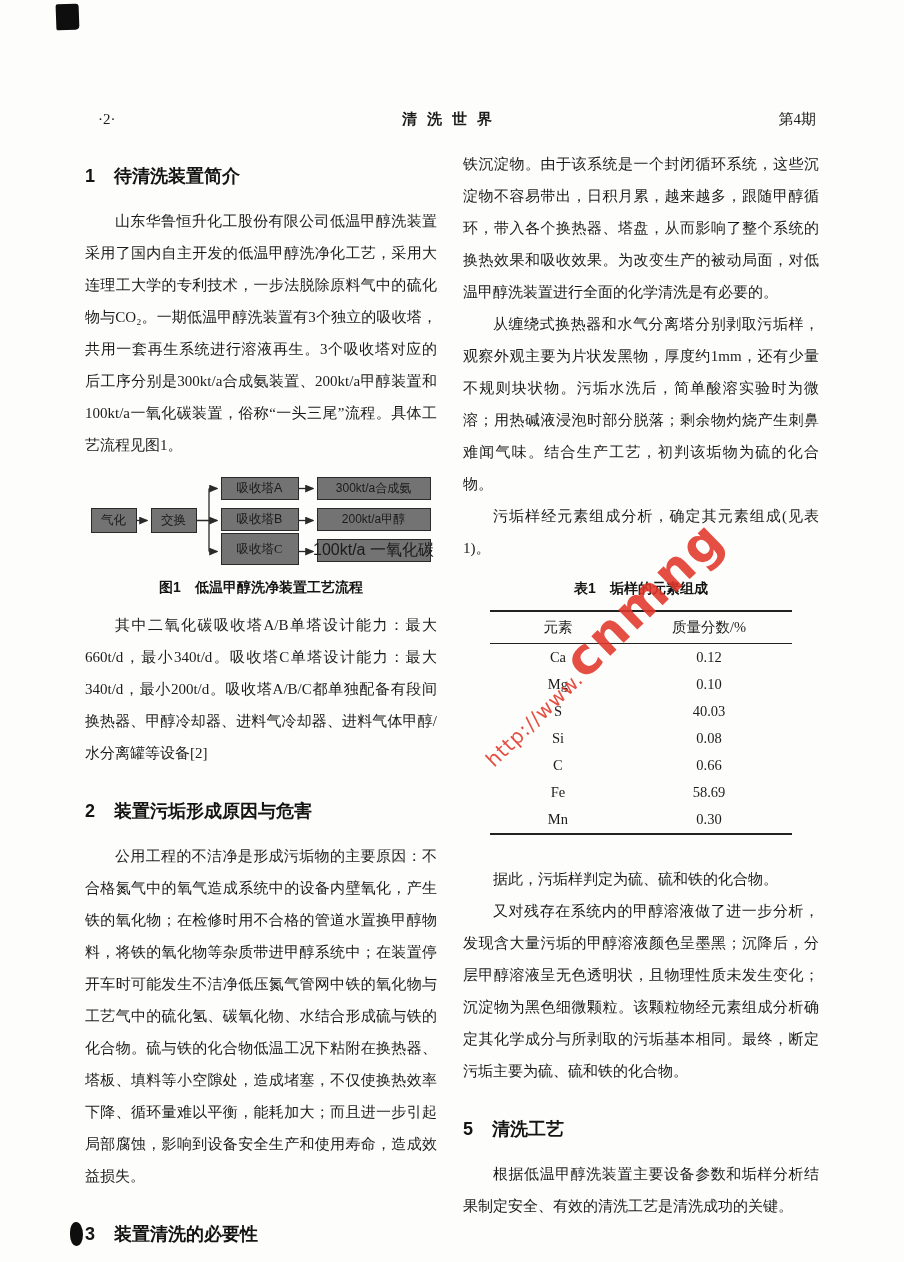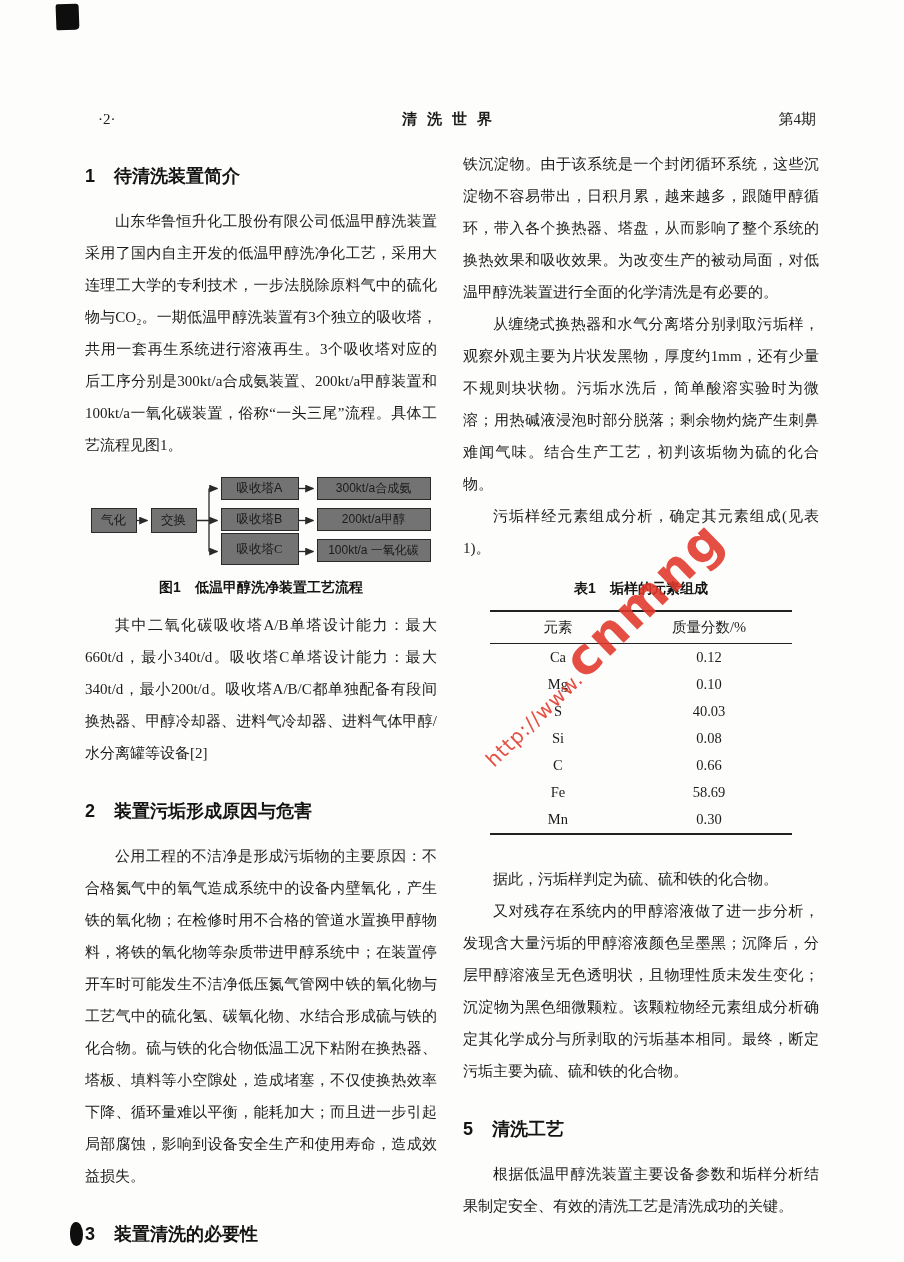--- a/index.html
+++ b/index.html
@@ -62,21 +62,21 @@
     display:flex; align-items:center; justify-content:center;
     font-size:12.5px; color:#1b1b1b; white-space:nowrap;
   }
   .b-gas { left:2px;   top:31px; width:46px;  height:25px; }
   .b-ex  { left:62px;  top:31px; width:46px;  height:25px; }
   .b-t0  { left:132px; top:0;    width:78px;  height:23px; }
   .b-t1  { left:132px; top:31px; width:78px;  height:23px; }
   .b-t2  { left:132px; top:56px; width:78px;  height:32px;font-family:Liberation Serif, serif; }
   .b-p0  { left:228px; top:0;    width:114px; height:23px; font-size:12px; }
   .b-p1  { left:228px; top:31px; width:114px; height:23px; font-size:12px; }
-  .b-p2  { left:228px; top:62px; width:114px; height:23px; font-size:12px; }
+  .b-p2  { left:228px; top:62px; width:114px; height:23px; font-size:16px; }
   .fig-caption {
     text-align:center; font-family:"Liberation Sans","DejaVu Sans",sans-serif;
     font-weight:700; font-size:14px; margin-top:12px; color:#141414;
   }
 
   
   .table-block { width:302px; margin:16px auto 28px; }
   .table-caption {
     text-align:center; font-family:"Liberation Sans","DejaVu Sans",sans-serif;
     font-weight:700; font-size:14px; margin-bottom:12px; color:#141414;

